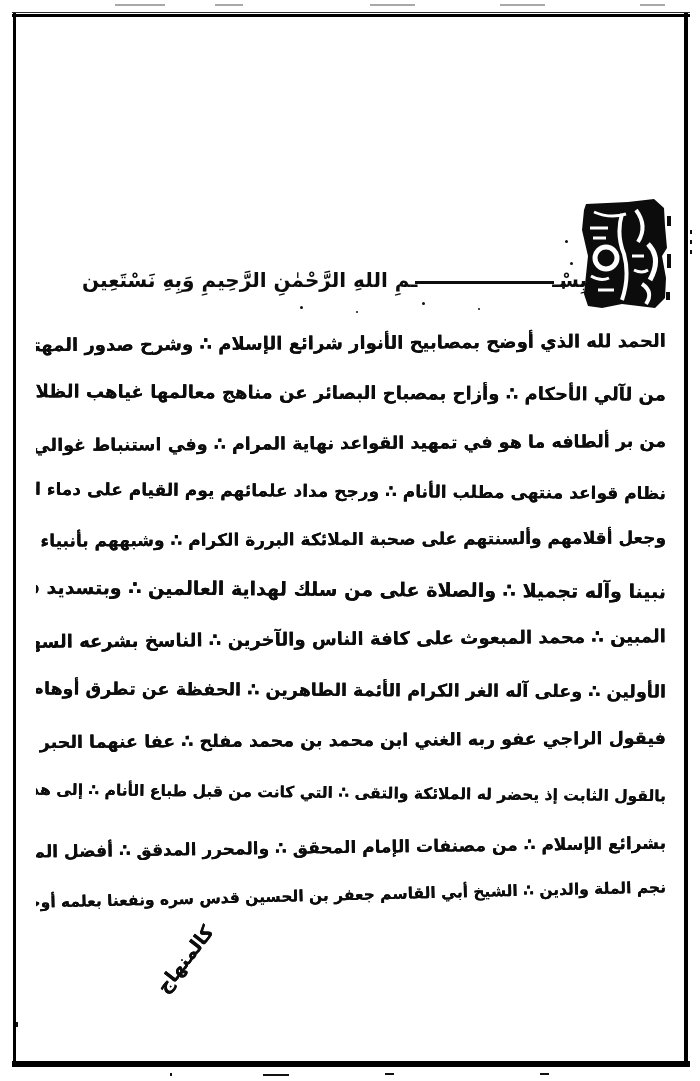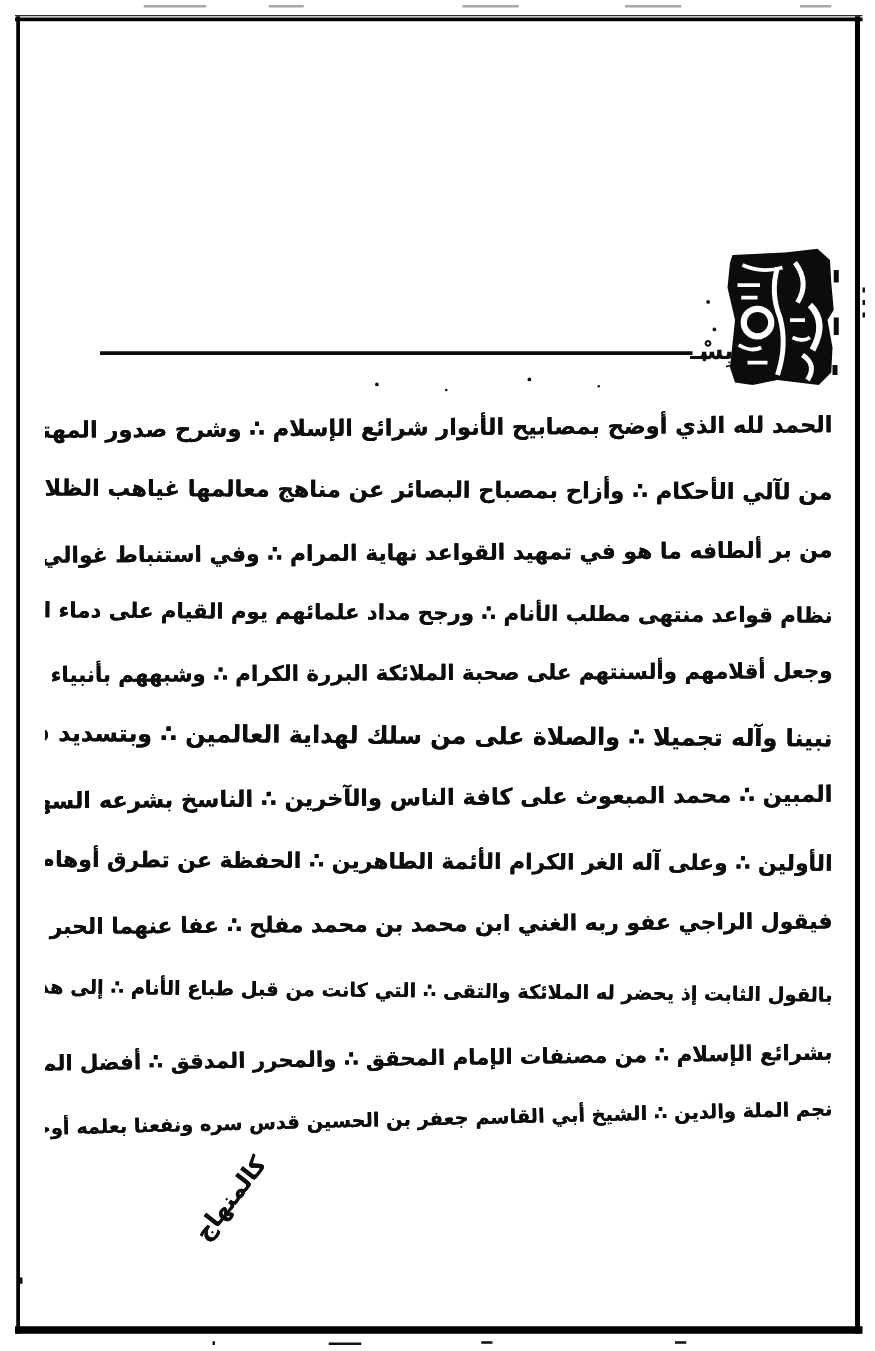--- a/index.html
+++ b/index.html
@@ -76,20 +76,21 @@
   <div class="speck" style="left:565px;top:240px;width:3px;height:3px;"></div>
   <div class="speck" style="left:570px;top:262px;width:3px;height:3px;"></div>
   <div class="speck" style="left:562px;top:286px;width:3px;height:3px;"></div>
   <div class="scan-tick" style="left:690px;top:230px;width:2px;height:4px;"></div>
   <div class="scan-tick" style="left:690px;top:240px;width:2px;height:4px;"></div>
   <div class="scan-tick" style="left:690px;top:250px;width:2px;height:4px;"></div>
 
   <div class="basmala">
     <span>بِسْـ</span>
     <div class="kashida"></div>
+    <span>ـمِ اللهِ الرَّحْمٰنِ الرَّحِيمِ وَبِهِ نَسْتَعِين</span>
   </div>
 
   <div class="speck" style="left:300px;top:306px;width:3px;height:3px;"></div>
   <div class="speck" style="left:356px;top:311px;width:2px;height:2px;"></div>
   <div class="speck" style="left:422px;top:302px;width:3px;height:3px;"></div>
   <div class="speck" style="left:478px;top:308px;width:2px;height:2px;"></div>
 
   <div class="ms-line" style="top:318px;font-size:18px;transform:rotate(-0.4deg);">الحمد لله الذي أوضح بمصابيح الأنوار شرائع الإسلام ∴ وشرح صدور المهتدين بلمعة</div>
   <div class="ms-line" style="top:368px;font-size:18px;transform:rotate(0.3deg);">من لآلي الأحكام ∴ وأزاح بمصباح البصائر عن مناهج معالمها غياهب الظلام ∴ وأنالهم</div>
   <div class="ms-line" style="top:418px;font-size:17.5px;transform:rotate(-0.4deg);">من بر ألطافه ما هو في تمهيد القواعد نهاية المرام ∴ وفي استنباط غوالي اللآلي الخفية من</div>

